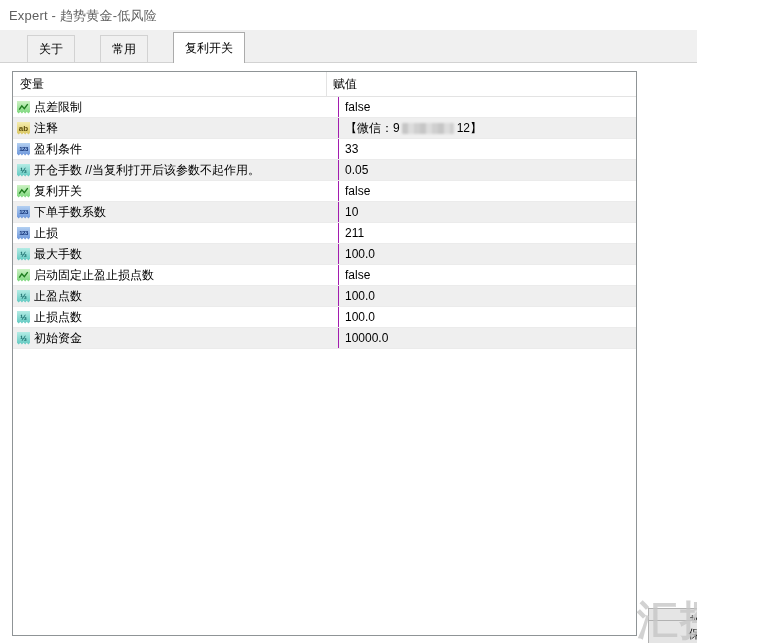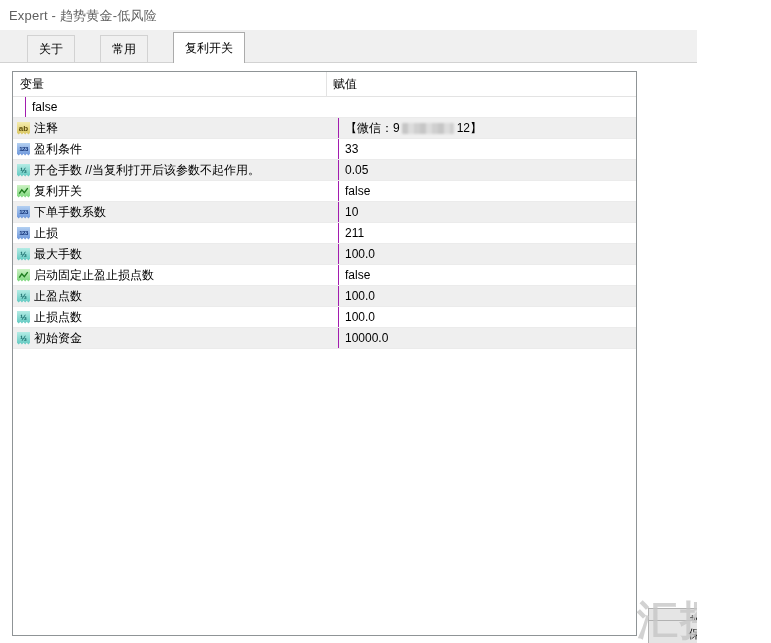--- a/index.html
+++ b/index.html
@@ -119,20 +119,28 @@
     <div class="tab active">复利开关</div>
   </div>
 
   <div class="params-table">
     <div class="thead">
       <div class="th var">变量</div>
       <div class="th val">赋值</div>
     </div>
     <div class="tbody">
         <div class="trow">
+          <div class="cell name-cell">
+            <span class="picon bool">
+              <svg width="11" height="11" viewBox="0 0 13 13">
+                <polyline points="1.5,9 4.5,4.5 7.5,8 11.5,2.5" fill="none" stroke="#1c7a1c" stroke-width="1.6"></polyline>
+              </svg>
+            </span>
+            <span>点差限制</span>
+          </div>
           <div class="cell value-cell">false</div>
         </div>
         <div class="trow alt">
           <div class="cell name-cell">
             <span class="picon string">ab</span>
             <span>注释</span>
           </div>
           <div class="cell value-cell">
             <span>【微信：9</span>
             <span class="censored"></span>

